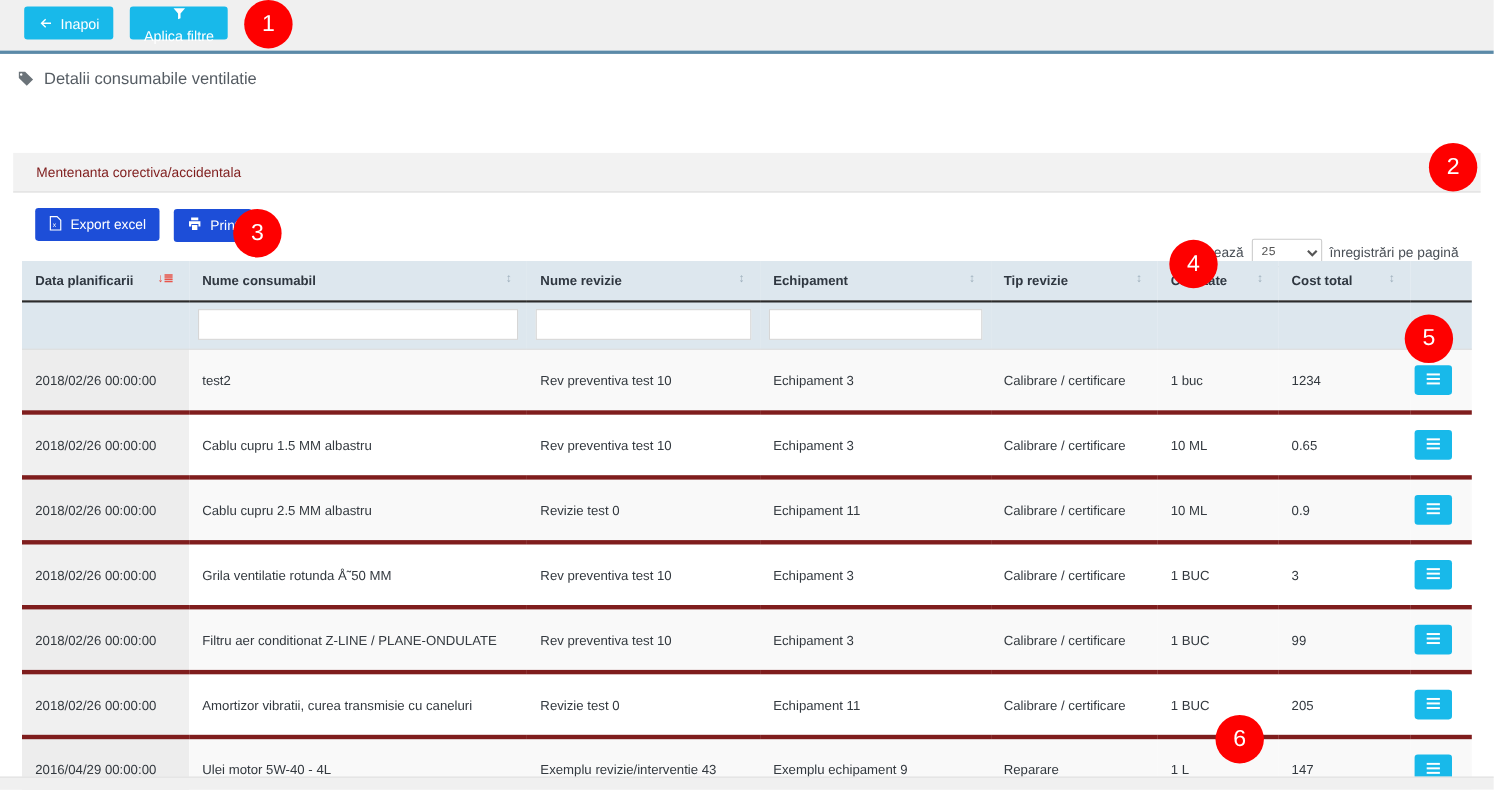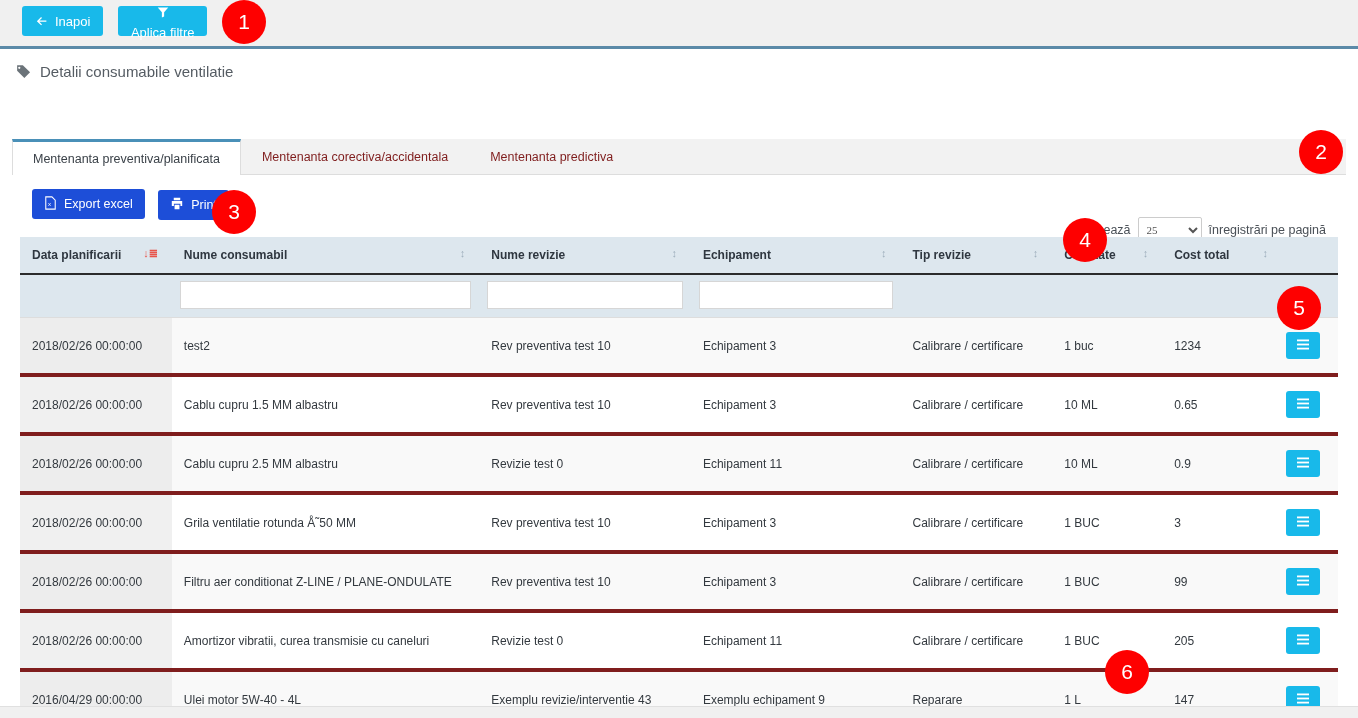--- a/index.html
+++ b/index.html
@@ -103,21 +103,21 @@
     display: flex; align-items: center; gap: 7px;
     font-size: 12.5px; color: #4a5057;
   }
   .lengthmenu select {
     height: 26px; width: 64px;
     padding: 0 4px;
     border: 1px solid #cccccc;
     border-radius: 2px;
     background: #fff;
     font-size: 11px; color: #555;
-    font-family: Liberation Serif, serif;
+    font-family: Liberation Mono, monospace;
   }
 
   
   .tablewrap {
     margin: 14px 20px 0 20px;
   }
   table { width: 100%; border-collapse: collapse; }
 
   thead th {
     background: #dde7ee;
@@ -229,28 +229,22 @@
         <svg width="15" height="15" viewBox="0 0 16 16">
             <path fill="#6b7379" d="M1.2 1.2h6.1L15 8.9l-6.1 6.1L1.2 7.3zm2.3 1.6a1.2 1.2 0 100 2.4 1.2 1.2 0 000-2.4z"></path>
           </svg>
       </span>
       <span>Detalii consumabile ventilatie</span>
     </div>
 
     <div class="inner">
 
       <div class="tabs">
-        <div class="tab active">
-          <span>Mentenanta preventiva/planificata</span>
-        </div>
         <div class="tab">
           <span>Mentenanta corectiva/accidentala</span>
-        </div>
-        <div class="tab">
-          <span>Mentenanta predictiva</span>
         </div>
       </div>
 
       <div class="toolbar2">
         <button class="btn-sm">
           <span class="ic">
             <svg width="13" height="14" viewBox="0 0 14 16">
                 <path fill="none" stroke="#fff" stroke-width="1.2" d="M1.6 1h7L12.4 4.8V15H1.6z"></path>
                 <text x="4" y="11.5" font-size="7" fill="#fff" font-family="Liberation Sans">x</text>
               </svg>

